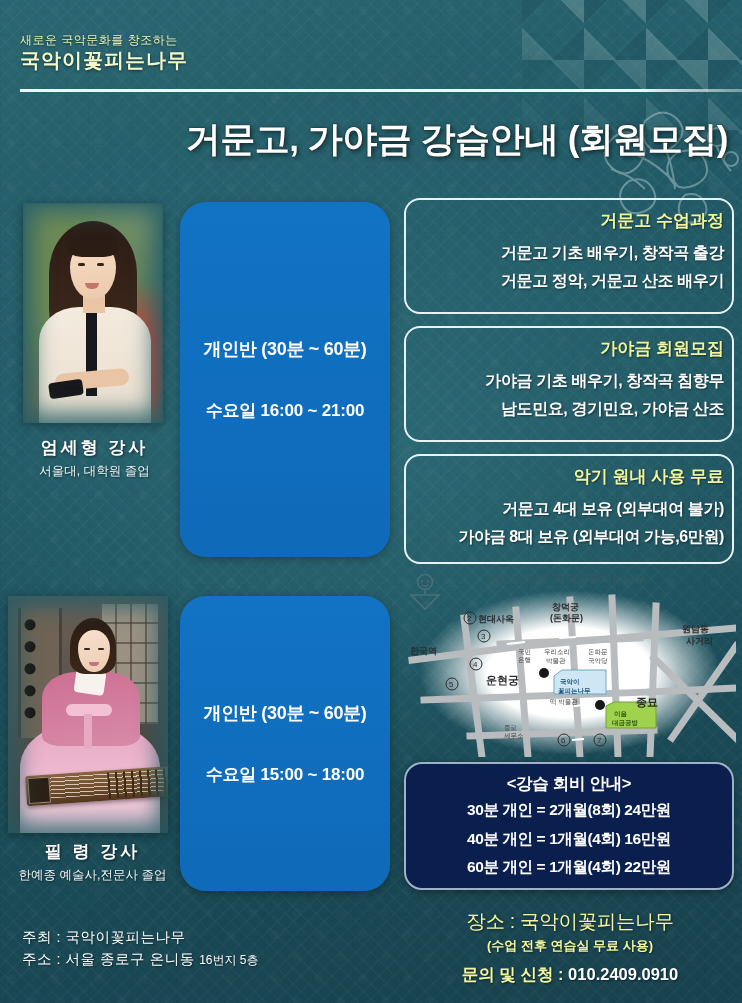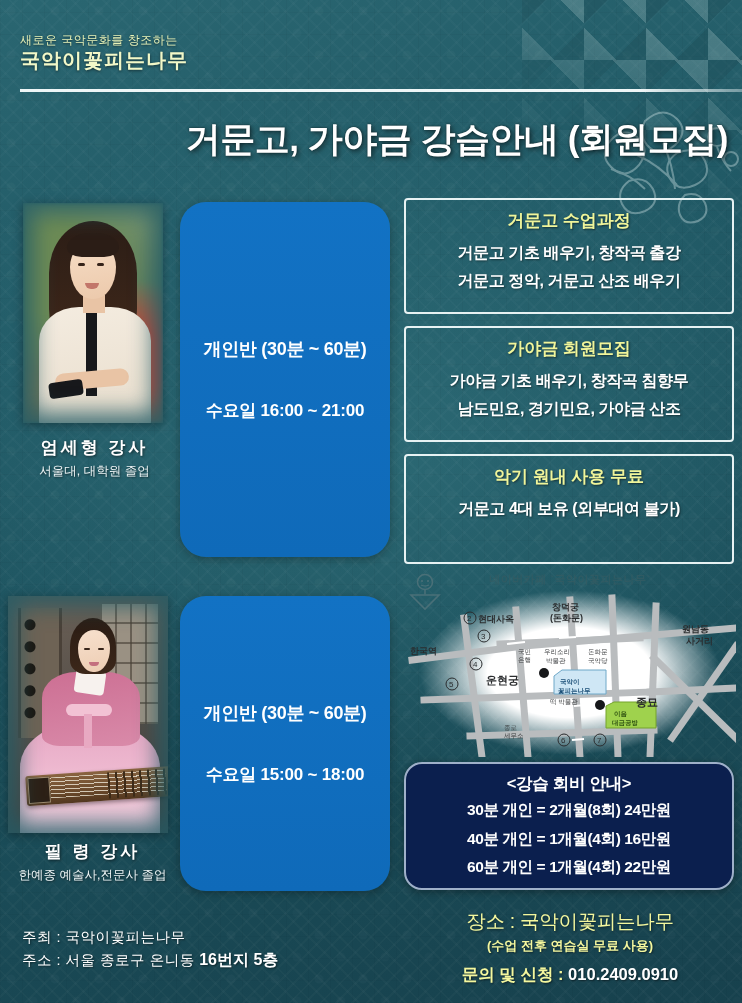--- a/index.html
+++ b/index.html
@@ -285,22 +285,22 @@
   .sched-2 { left: 180px; top: 596px; width: 210px; height: 295px; border-radius: 26px; }
   .sched .line1 { font-size: 18px; font-weight: bold; letter-spacing: -0.3px; }
   .sched .line2 { font-size: 17px; font-weight: bold; margin-top: 38px; letter-spacing: -0.2px; }
 
   
   .course {
     position: absolute;
     left: 404px;
     width: 330px;
     border: 2px solid #e7f2f3;
-    border-radius: 4px;
-    text-align: center;
+    border-radius: 16px;
+    text-align: right;
     padding: 9px 8px 11px;
   }
   .course-1 { top: 198px; height: 116px; }
   .course-2 { top: 326px; height: 116px; }
   .course-3 { top: 454px; height: 110px; }
   .course .head {
     font-size: 17px; font-weight: bold; color: #f0f59a;
     text-shadow: 1px 1px 2px rgba(0,0,0,0.5);
     margin-bottom: 7px;
   }
@@ -352,21 +352,21 @@
   .fee .head { font-size: 16.5px; font-weight: bold; color: #ffffff; letter-spacing: -0.3px; }
   .fee .row { font-size: 15.5px; font-weight: bold; color: #ffffff; letter-spacing: -0.4px; line-height: 1.72; margin-top: 2px; }
 
   
   .footer-left { position: absolute; left: 22px; top: 926px; }
   .footer-left .row {
     font-size: 14.5px; color: #ffffff; letter-spacing: 0.5px;
     line-height: 1.55; text-shadow: 1px 1px 2px rgba(0,0,0,0.5);
     white-space: nowrap;
   }
-  .footer-left .row .small { font-size: 16px; letter-spacing: 0; font-weight: bold; }
+  .footer-left .row .small { font-size: 12px; letter-spacing: 0; }
 
   .footer-right {
     position: absolute; left: 404px; top: 908px; width: 332px; text-align: center;
   }
   .footer-right .place {
     font-size: 19.5px; font-weight: normal; color: #f4f79e; letter-spacing: -0.3px;
     text-shadow: 1px 1px 3px rgba(0,0,0,0.55);
   }
   .footer-right .note {
     font-size: 13px; font-weight: bold; color: #f4f79e; margin-top: 2px;
@@ -446,20 +446,21 @@
 
   <div class="course course-2">
     <div class="head">가야금 회원모집</div>
     <div class="row">가야금 기초 배우기, 창작곡 침향무</div>
     <div class="row">남도민요, 경기민요, 가야금 산조</div>
   </div>
 
   <div class="course course-3">
     <div class="head">악기 원내 사용 무료</div>
     <div class="row">거문고 4대 보유  (외부대여 불가)</div>
+    <div class="row">가야금 8대 보유  (외부대여 가능,6만원)</div>
   </div>
 
   <div class="photo photo-2">
     <div class="p2-bg"></div>
     <div class="p2-screen"></div>
     <div class="p2-scroll"></div>
     <div class="p2-calligraphy"></div>
     <div class="p2-hanbok-skirt"></div>
     <div class="p2-hanbok-top"></div>
     <div class="p2-collar"></div>

